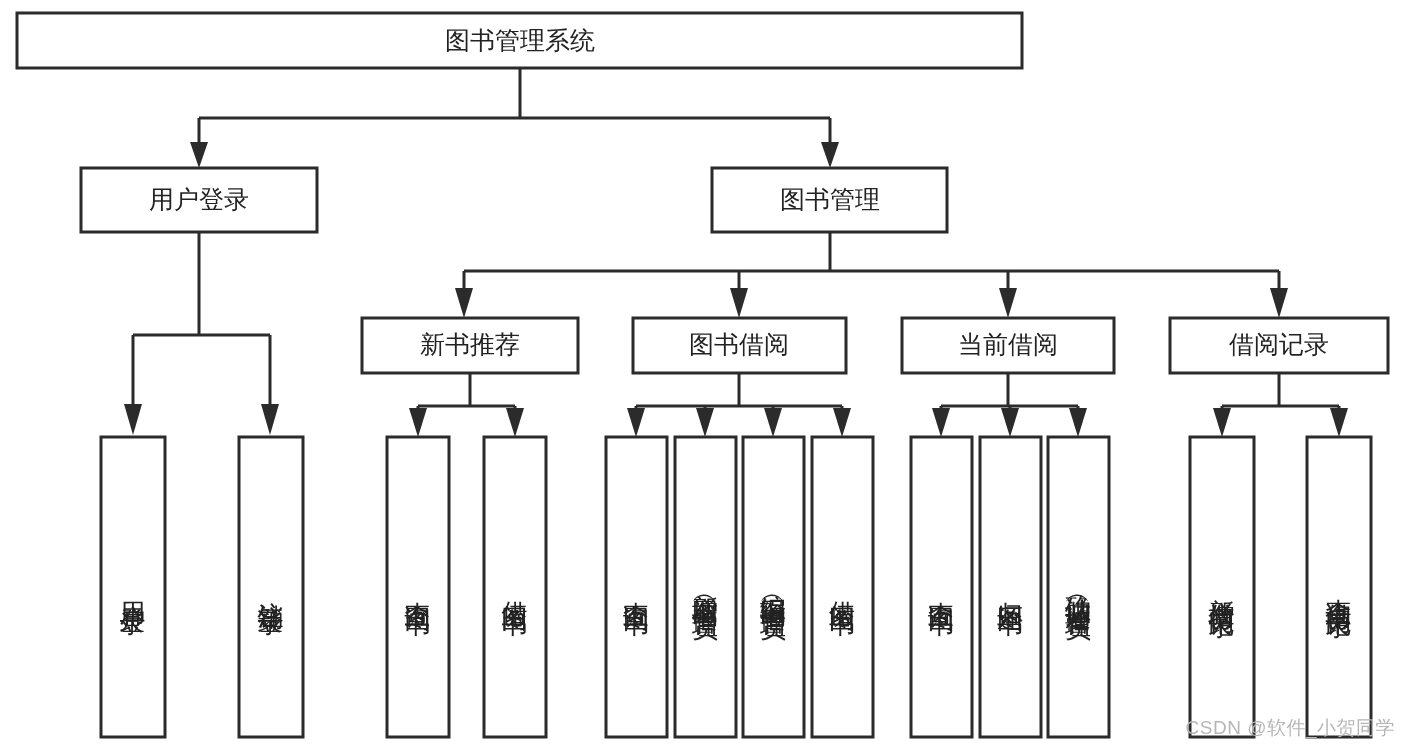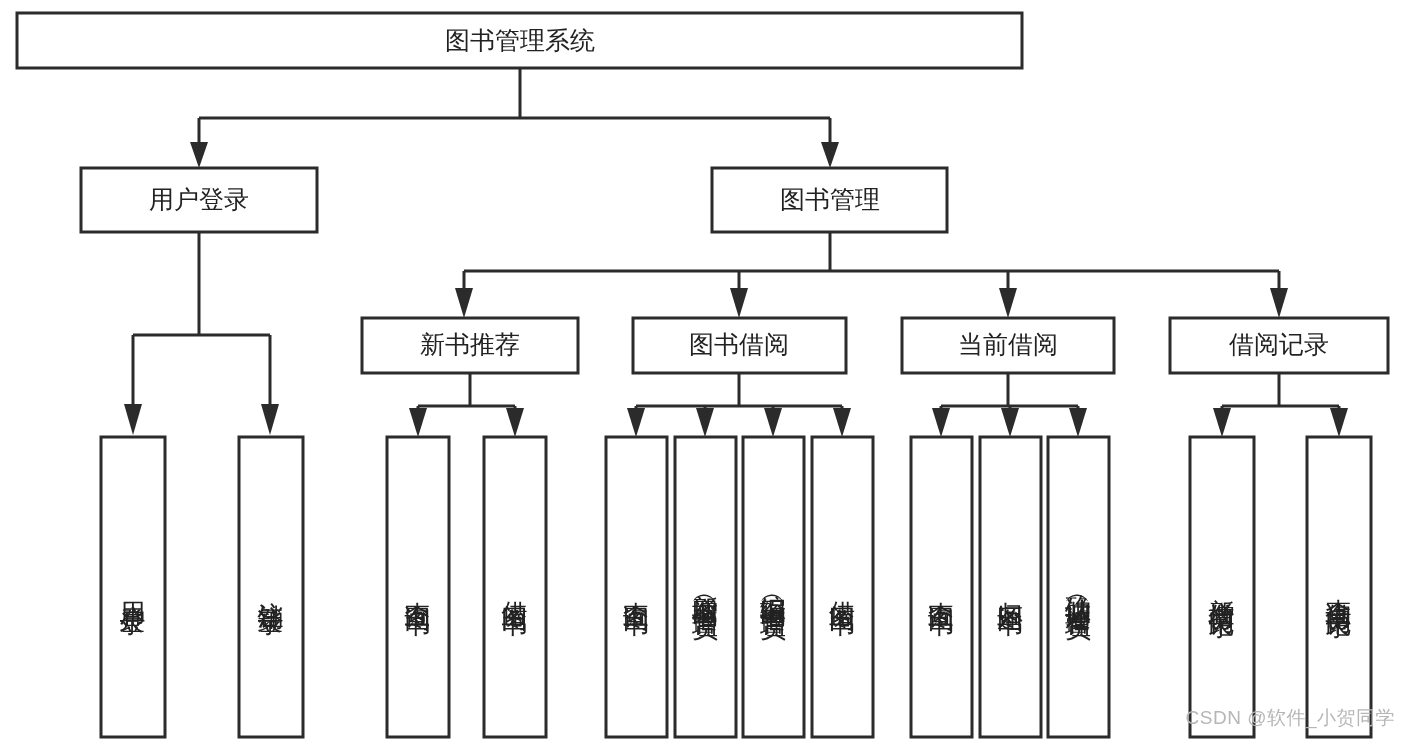--- a/index.html
+++ b/index.html
@@ -33,21 +33,21 @@
     letter-spacing:3px;
     display:flex;
     align-items:center;
     justify-content:center;
     white-space:nowrap;
     pointer-events:none;
   }
   .watermark{
     position:absolute;
     right:10px;
-    bottom:16px;
+    bottom:6px;
     font-family:"Liberation Sans","DejaVu Sans",sans-serif;
     font-size:19px;
     color:#b6b6b6;
     letter-spacing:0.5px;
     white-space:nowrap;
   }
 </style>
 </head>
 <body>
 

